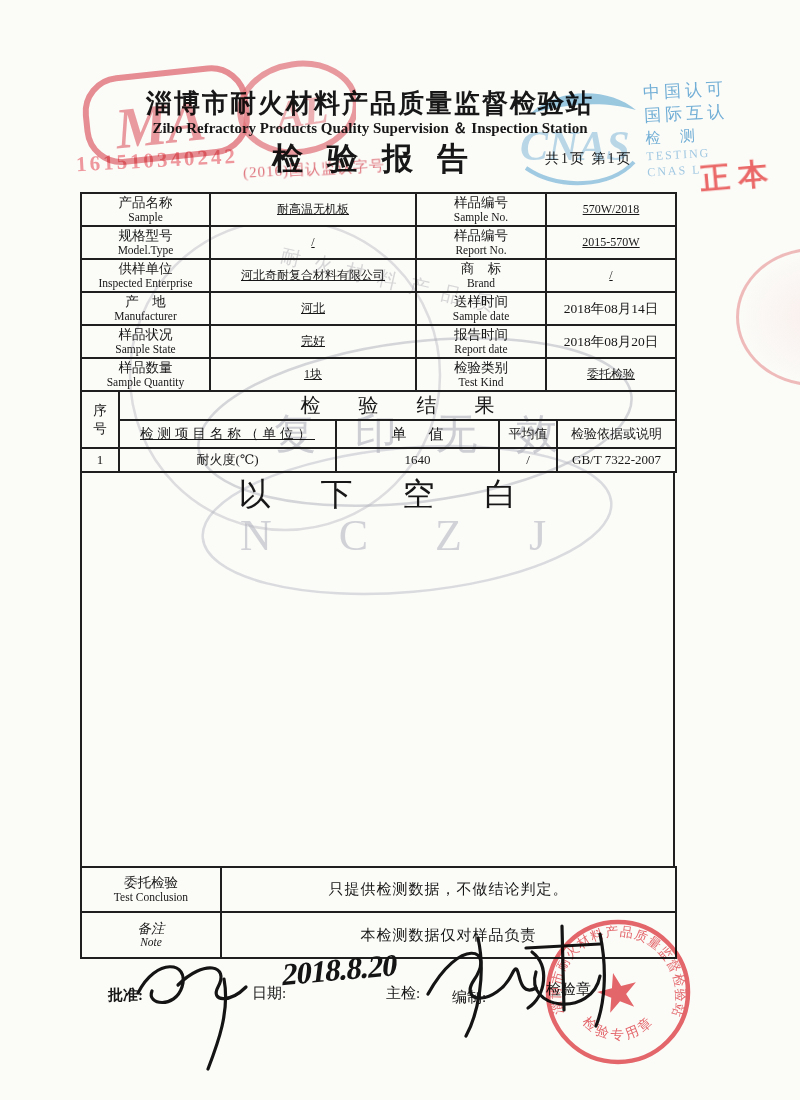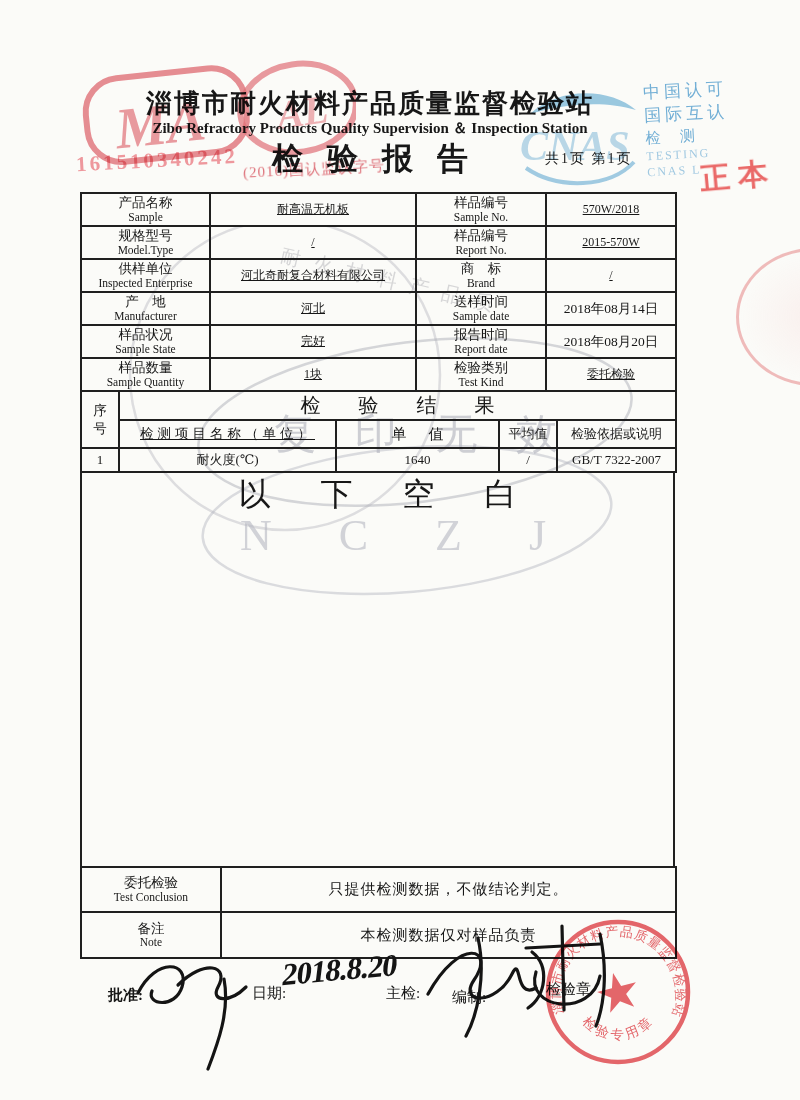--- a/index.html
+++ b/index.html
@@ -238,21 +238,21 @@
         </colgroup>
       <tbody>
         <tr>
           <td class="foot-lbl">
               <div class="lcn">委托检验</div>
               <div class="len">Test Conclusion</div>
             </td>
           <td class="foot-lbl foot-val">只提供检测数据，不做结论判定。</td>
         </tr>
         <tr>
-          <td class="foot-lbl" style="height:44px;">
+          <td class="foot-lbl" style="height:44px;font-style:italic;">
               <div class="lcn">备注</div>
               <div class="len">Note</div>
             </td>
           <td class="foot-lbl foot-val" style="height:44px;">本检测数据仅对样品负责</td>
         </tr>
       </tbody>
     </table>
   </div>
 
   <div class="abs sig-label" style="top:986px;left:108px;font-weight:bold;">批准:</div>

